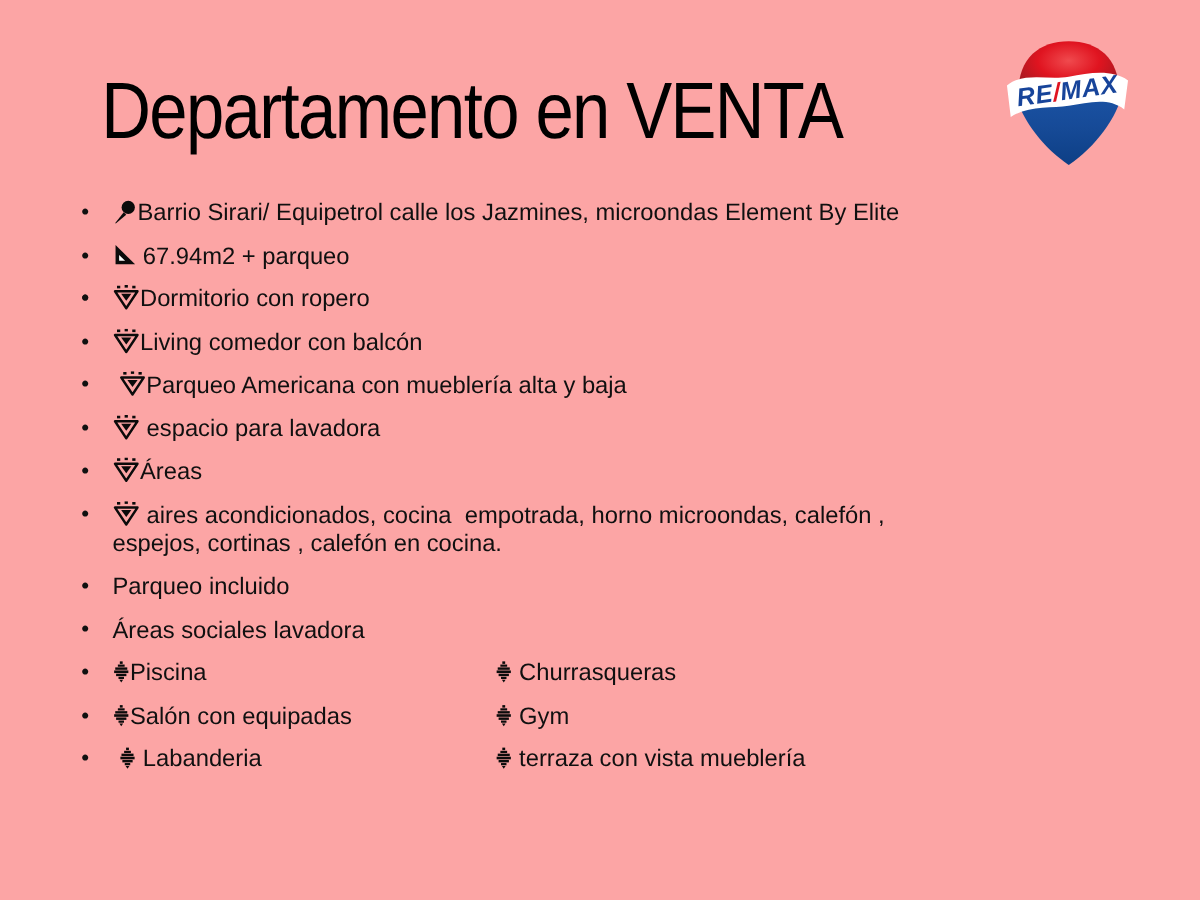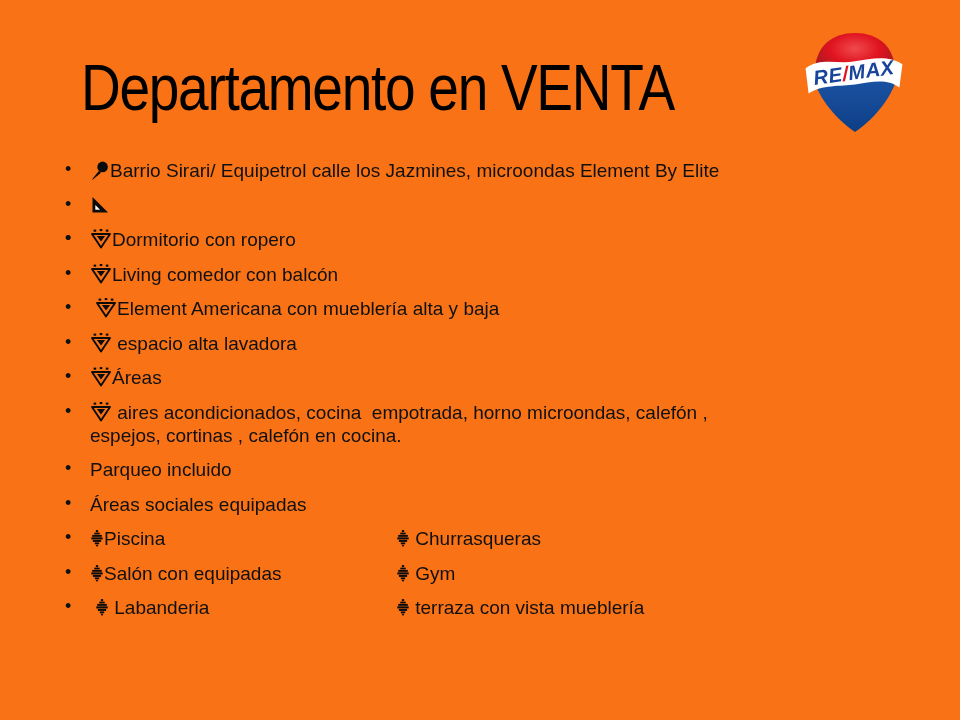--- a/index.html
+++ b/index.html
@@ -1,21 +1,21 @@
 <!DOCTYPE html>
 <html><head>
 <meta charset="utf-8">
 <style>
   html,body{margin:0;padding:0;}
   body{
     width:960px;height:720px;background:#fff;
     font-family:"Liberation Sans","DejaVu Sans",sans-serif;
     -webkit-font-smoothing:antialiased;
   }
-  .slide{position:relative;width:960px;height:720px;background:#f97316;overflow:hidden;}
+  .slide{position:relative;width:960px;height:720px;background:#fca5a5;overflow:hidden;}
 
   .title{
     position:absolute;left:81px;top:52px;margin:0;
     font-size:64px;line-height:72px;font-weight:300;letter-spacing:-1.5px;color:#000;
     transform:scaleX(0.86);transform-origin:0 0;white-space:nowrap;
   }
 
   .logo{position:absolute;left:799px;top:27px;width:112px;height:113px;}
 
   .list{position:absolute;left:64px;top:159px;width:812px;margin:0;padding:0;list-style:none;}
@@ -91,21 +91,21 @@
       <span class="dot">•</span>
       <span class="cell"><svg class="ic ic-pin">
             <use href="#sym-pin"></use>
           </svg><span class="t">Barrio Sirari/ Equipetrol calle los Jazmines, microondas Element By Elite</span></span>
     </li>
 
     <li class="li">
       <span class="dot">•</span>
       <span class="cell"><svg class="ic ic-ruler">
             <use href="#sym-ruler"></use>
-          </svg></span>
+          </svg><span class="t"> 67.94m2 + parqueo</span></span>
     </li>
 
     <li class="li">
       <span class="dot">•</span>
     </li>
 
     <li class="li">
       <span class="dot">•</span>
       <span class="cell"><svg class="ic ic-gem">
             <use href="#sym-gem"></use>
@@ -116,28 +116,28 @@
       <span class="dot">•</span>
       <span class="cell"><svg class="ic ic-gem">
             <use href="#sym-gem"></use>
           </svg><span class="t">Living comedor con balcón</span></span>
     </li>
 
     <li class="li">
       <span class="dot">•</span>
       <span class="cell"><svg class="ic ic-gem ind">
             <use href="#sym-gem"></use>
-          </svg><span class="t">Element Americana con mueblería alta y baja</span></span>
+          </svg><span class="t">Parqueo Americana con mueblería alta y baja</span></span>
     </li>
 
     <li class="li">
       <span class="dot">•</span>
       <span class="cell"><svg class="ic ic-gem">
             <use href="#sym-gem"></use>
-          </svg><span class="t"> espacio alta lavadora</span></span>
+          </svg><span class="t"> espacio para lavadora</span></span>
     </li>
 
     <li class="li">
       <span class="dot">•</span>
       <span class="cell"><svg class="ic ic-gem">
             <use href="#sym-gem"></use>
           </svg><span class="t">Áreas</span></span>
     </li>
 
     <li class="li">
@@ -147,21 +147,21 @@
           </svg><span class="t"> aires acondicionados, cocina  empotrada, horno microondas, calefón ,</span><br><span class="t">espejos, cortinas , calefón en cocina.</span></span>
     </li>
 
     <li class="li">
       <span class="dot">•</span>
       <span class="cell"><span class="t">Parqueo incluido</span></span>
     </li>
 
     <li class="li">
       <span class="dot">•</span>
-      <span class="cell"><span class="t">Áreas sociales equipadas</span></span>
+      <span class="cell"><span class="t">Áreas sociales lavadora</span></span>
     </li>
 
     <li class="li">
       <span class="dot">•</span>
       <span class="cell cellL"><svg class="ic ic-top">
             <use href="#sym-top"></use>
           </svg><span class="t">Piscina</span></span><span class="cell"><svg class="ic ic-top">
             <use href="#sym-top"></use>
           </svg><span class="t"> Churrasqueras</span></span>
     </li>

